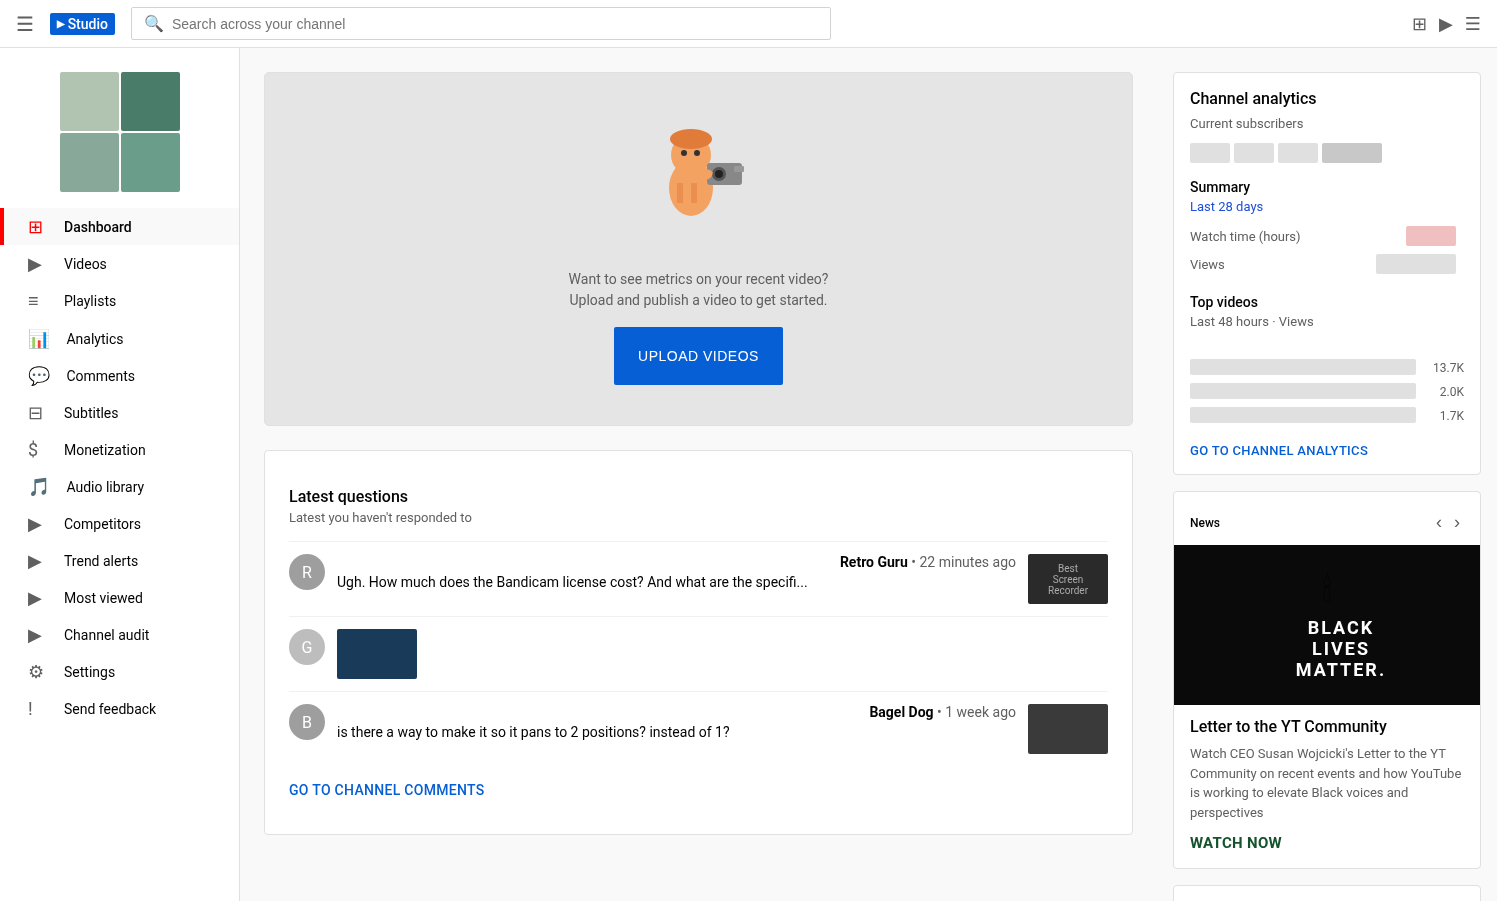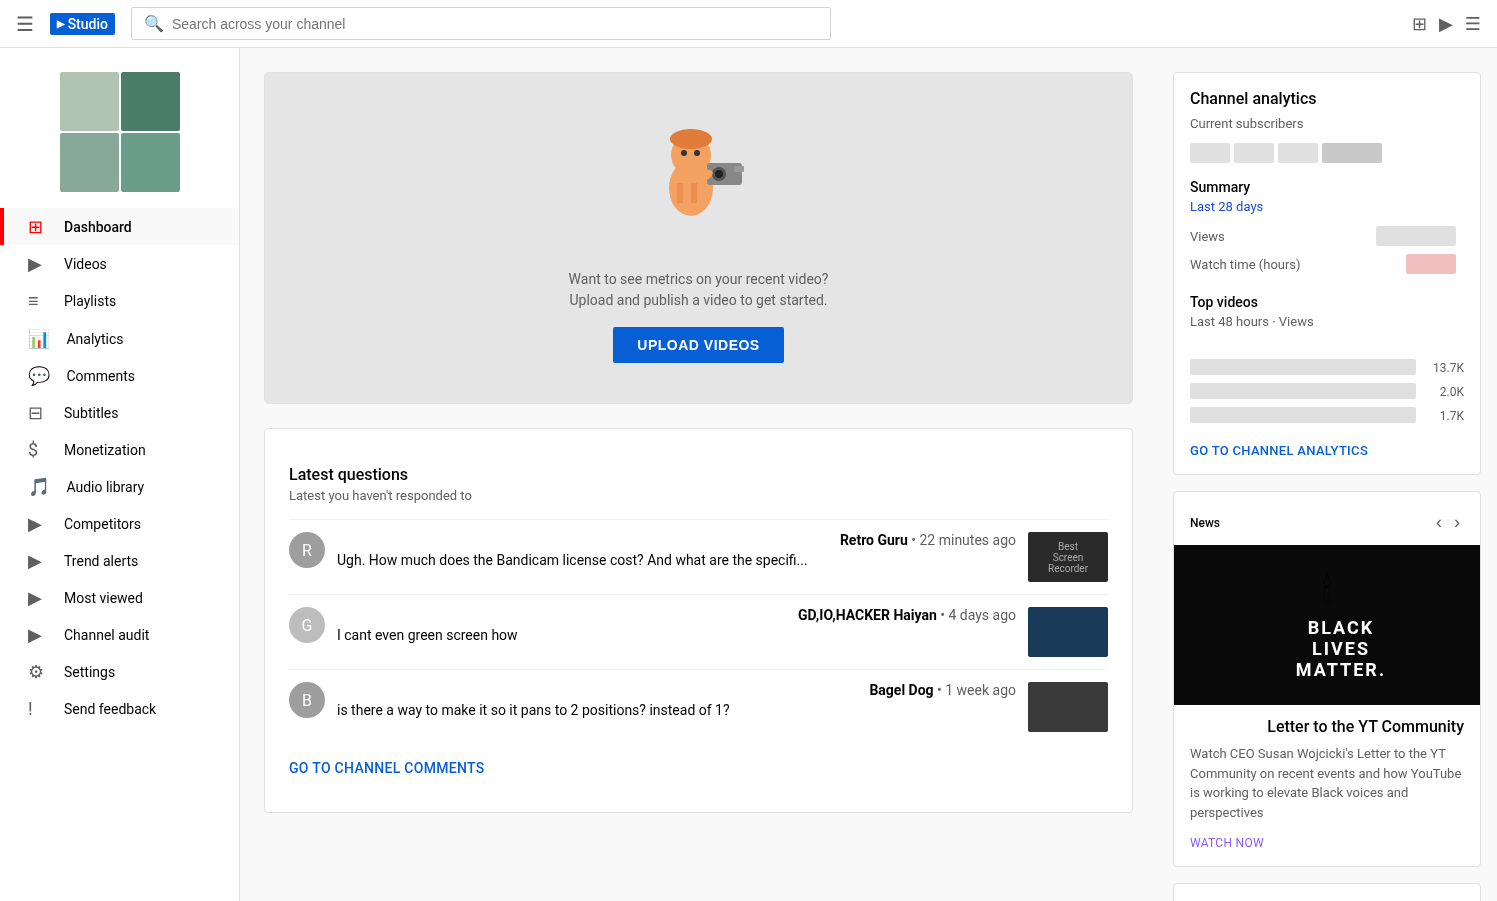--- a/index.html
+++ b/index.html
@@ -59,21 +59,21 @@
 
     
     .upload-card {
       background: #e5e5e5; border-radius: 5px; padding: 40px 24px;
       text-align: center; margin-bottom: 24px; border: 1px solid #e0e0e0;
     }
     .upload-illustration { font-size: 80px; margin-bottom: 16px; }
     .upload-text { color: #606060; font-size: 14px; margin-bottom: 16px; line-height: 1.5; }
     .upload-btn {
       background: #065fd4; color: #fff; border: none; border-radius: 2px;
-      padding: 10px 24px; font-size: 14px; font-weight: 700; cursor: pointer;
+      padding: 21px 24px; font-size: 14px; font-weight: 400; cursor: pointer;
       letter-spacing: 0.5px;
     }
 
     
     .questions-card {
       background: #fff; border-radius: 4px; padding: 36px 24px;
       border: 1px solid #e0e0e0;
     }
     .questions-title { font-size: 16px; font-weight: 500; margin-bottom: 4px; }
     .questions-subtitle { font-size: 13px; color: #606060; margin-bottom: 16px; }
@@ -129,24 +129,24 @@
       position: relative; overflow: hidden;
     }
     .news-image-bg {
       width: 100%; height: 100%; background: #0a0a0a;
       display: flex; flex-direction: column; align-items: center; justify-content: center;
       gap: 8px;
     }
     .blm-text { color: #fff; font-size: 18px; font-weight: bold; letter-spacing: 2px; text-align: center; margin-left: 28px; }
     .candle-emoji { font-size: 32px; }
     .news-body { padding: 12px 16px 16px; }
-    .news-title { font-size: 16px; font-weight: 500; margin-bottom: 8px; text-align: right; }
+    .news-title { font-size: 16px; font-weight: 500; margin-bottom: 8px; }
     .news-desc { font-size: 13px; color: #606060; line-height: 1.5; margin-bottom: 12px; }
     .watch-now-btn {
-      color: #8b5cf6; font-size: 12px; font-weight: 400; cursor: pointer;
+      color: #14532d; font-size: 15px; font-weight: 700; cursor: pointer;
       text-decoration: none; letter-spacing: 0.3px;
     }
 
     
     .whats-new-card {
       background: #fff; border-radius: 4px; margin-bottom: 16px;
       border: 1px solid #e0e0e0; padding: 16px;
     }
     .whats-new-title { font-size: 16px; font-weight: 500; margin-bottom: 16px; }
 
@@ -335,27 +335,20 @@
           <div class="question-text">Ugh. How much does the Bandicam license cost? And what are the specifi...</div>
         </div>
         <div class="question-thumb" style="background:#2a2a2a; font-size:10px; color:#aaa; padding:4px; display:flex; align-items:center; justify-content:center;">
           <span>Best<br>Screen<br>Recorder</span>
         </div>
       </div>
 
       
       <div class="question-item">
         <div class="question-avatar" style="background:#bdbdbd;">G</div>
-        <div class="question-content">
-          <div class="question-meta">
-            <strong>GD,IO,HACKER Haiyan</strong>
-            <span> • </span><span>4 days ago</span>
-          </div>
-          <div class="question-text">I cant even green screen how</div>
-        </div>
         <div class="question-thumb" style="background:#1a3a5a;"></div>
       </div>
 
       
       <div class="question-item">
         <div class="question-avatar" style="background:#9e9e9e;">B</div>
         <div class="question-content">
           <div class="question-meta">
             <strong>Bagel Dog</strong>
             <span> • </span><span>1 week ago</span>
@@ -378,26 +371,26 @@
         <div class="skel-block" style="width:40px;"></div>
         <div class="skel-block" style="width:40px;"></div>
         <div class="skel-block" style="width:40px;"></div>
         <div class="skel-block" style="width:60px; background:#c8c8c8;"></div>
       </div>
 
       <div class="summary-section">
         <div class="summary-title">Summary</div>
         <div class="summary-period">Last 28 days</div>
         <div class="summary-row">
+          <span class="summary-label">Watch time (hours)</span>
+          <div class="summary-bar" style="width:50px; background:#f0c0c0;"></div>
+        </div>
+        <div class="summary-row">
           <span class="summary-label">Views</span>
           <div class="summary-bar" style="width:80px;"></div>
-        </div>
-        <div class="summary-row">
-          <span class="summary-label">Watch time (hours)</span>
-          <div class="summary-bar" style="width:50px; background:#f0c0c0;"></div>
         </div>
       </div>
 
       <div class="top-videos-section">
         <div class="top-videos-title">Top videos</div>
         <div class="top-videos-period">Last 48 hours · Views</div>
         <div class="top-video-row">
           <div class="top-video-bar" style="width:180px; flex:1;"></div>
           <span class="top-video-count">13.7K</span>
         </div>

